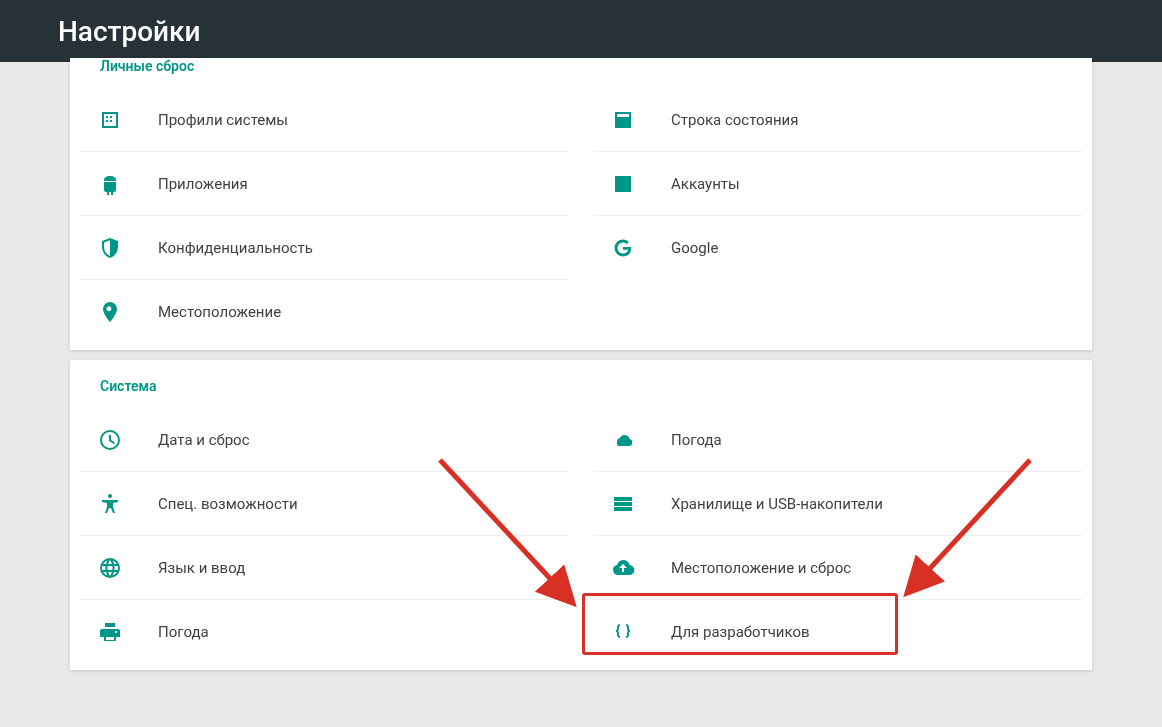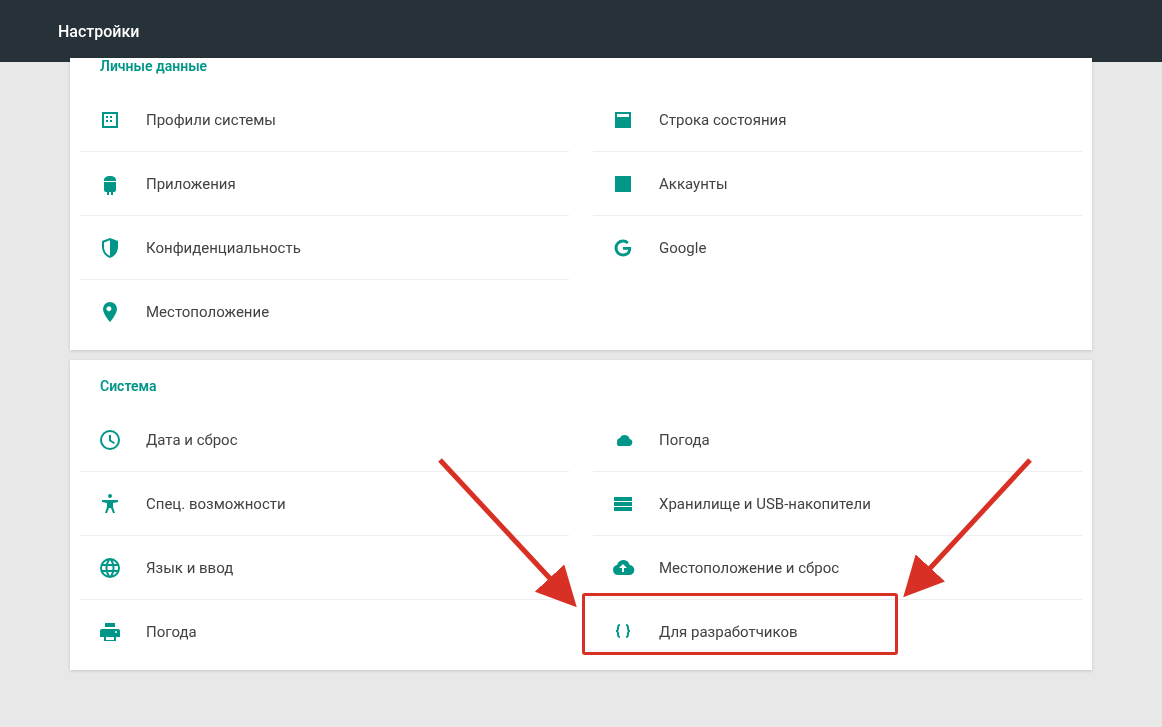--- a/index.html
+++ b/index.html
@@ -11,21 +11,21 @@
     overflow: hidden;
     position: relative;
   }
   .header {
     background: #263238;
     color: #fff;
     height: 62px;
     display: flex;
     align-items: center;
     padding-left: 58px;
-    font-size: 16px;
+    font-size: 28px;
     font-weight: 500;
   }
   .card {
     background: #fff;
     margin: 0 70px;
     box-shadow: 0 1px 3px rgba(0,0,0,.15);
     position: relative;
   }
   .card + .card { margin-top: 10px; }
   .section-title {
@@ -54,21 +54,21 @@
   .item .ic {
     width: 24px;
     height: 24px;
     color: #009688;
     fill: #009688;
     flex: 0 0 24px;
   }
   .item .lbl {
     font-size: 15px;
     color: #424242;
-    margin-left: 24px;
+    margin-left: 36px;
   }
   .highlight {
     position: absolute;
     border: 3px solid #d93025;
     border-radius: 3px;
     pointer-events: none;
   }
   .arrow {
     position: absolute;
     pointer-events: none;
@@ -76,21 +76,21 @@
   .arrow svg { overflow: visible; }
 </style>
 </head>
 <body>
 
 <div class="header">
   <span>Настройки</span>
 </div>
 
 <div class="card" style="margin-top:0;">
-  <div class="section-title cut">Личные данные</div>
+  <div class="section-title cut">Личные сброс</div>
   <div class="grid">
     <div class="col">
       <div class="item">
         <svg class="ic" viewBox="0 0 24 24">
             <path d="M4 4h16v16H4V4zm2 2v12h12V6H6zm2 2h2v2H8V8zm4 0h2v2h-2V8zm-4 4h2v2H8v-2zm4 0h2v2h-2v-2z"></path>
           </svg>
         <span class="lbl">Профили системы</span>
       </div>
       <div class="item">
         <svg class="ic" viewBox="0 0 24 24">

